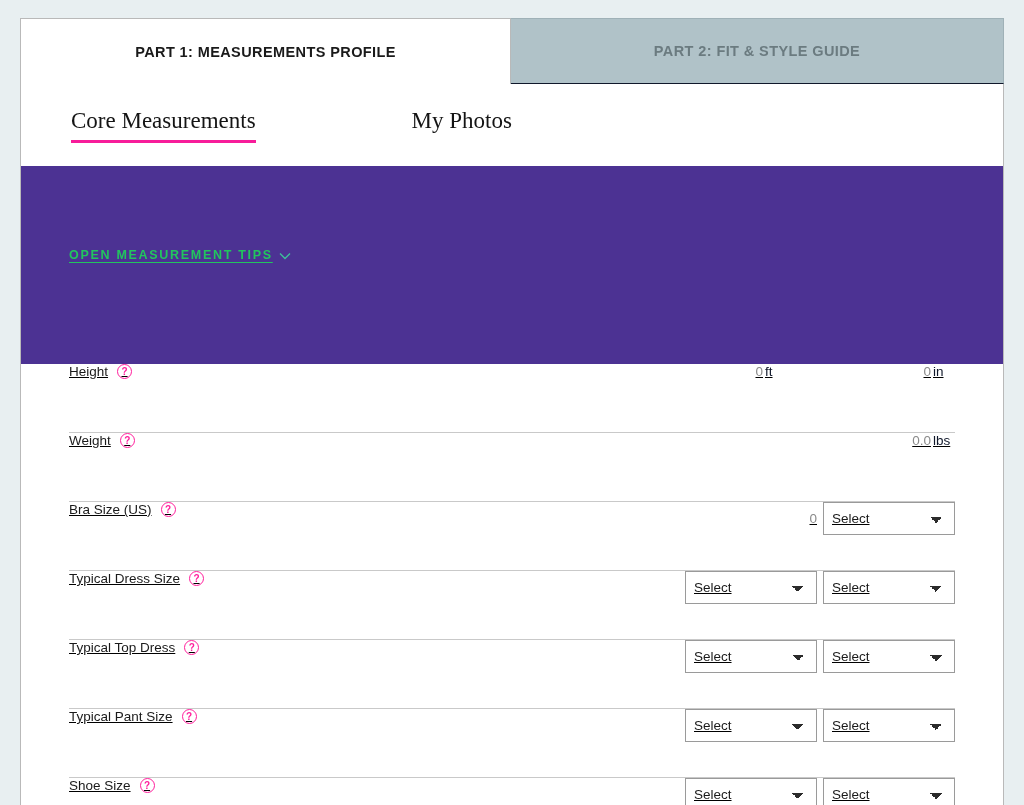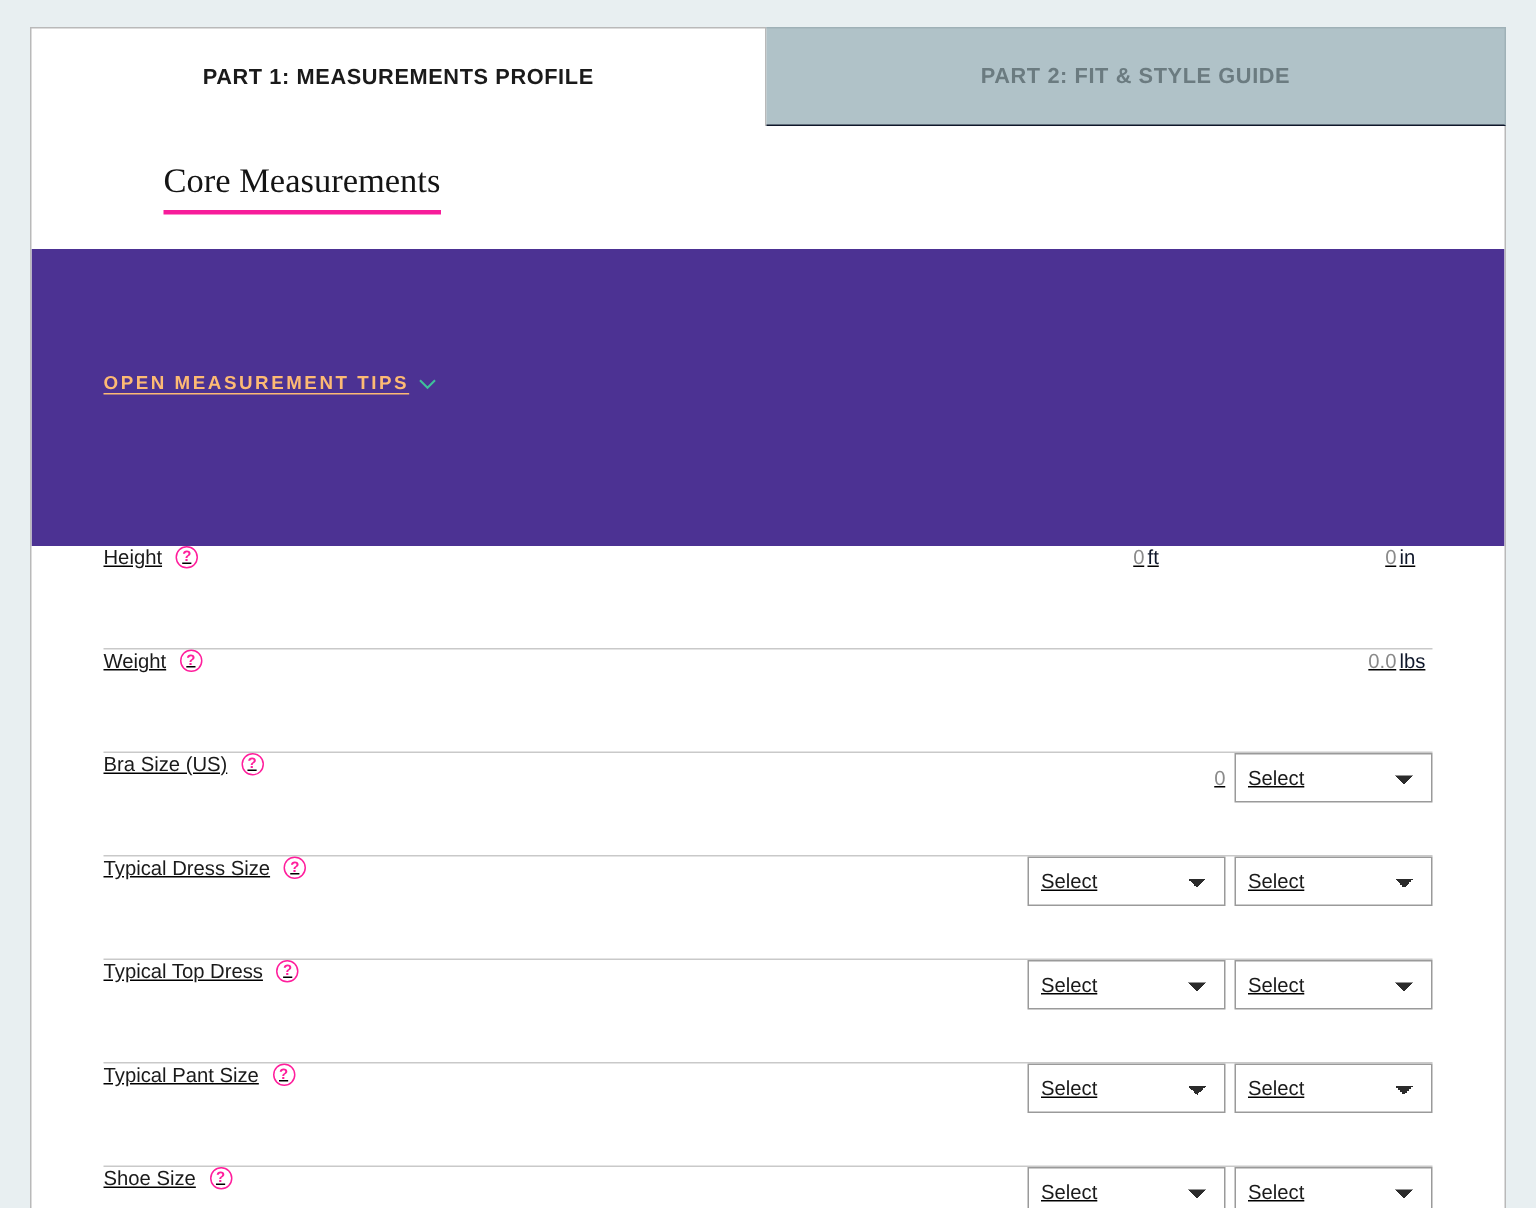--- a/index.html
+++ b/index.html
@@ -66,21 +66,21 @@
     border-top: none;
     height: 724px;
     overflow: hidden;
   }
 
   
   .sub-tabs {
     display: flex;
     height: 82px;
     align-items: center;
-    padding-left: 88px;
+    padding-left: 50px;
     padding-right: 40px;
   }
   .sub-tab {
     font-family: "Liberation Serif", serif;
     font-size: 23px;
     color: #141414;
     cursor: pointer;
     position: relative;
     padding-bottom: 9px;
     user-select: none;
@@ -108,21 +108,21 @@
     font-size: 12.5px;
     line-height: 1.65;
     width: 760px;
   }
   .banner-text em {
     font-style: italic;
   }
   .tips-link {
     display: inline-block;
     margin-top: 38px;
-    color: #fdba74;
+    color: #22c55e;
     font-size: 12.5px;
     font-weight: bold;
     letter-spacing: 1.7px;
     text-decoration: underline;
     text-underline-offset: 3px;
     cursor: pointer;
     user-select: none;
   }
   .chev {
     display: inline-block;
@@ -240,20 +240,21 @@
 
   <div class="part-tabs">
     <div class="part-tab part-tab-1">PART 1: MEASUREMENTS PROFILE</div>
     <div class="part-tab part-tab-2">PART 2: FIT &amp; STYLE GUIDE</div>
   </div>
 
   <div class="card">
 
     <div class="sub-tabs">
       <div class="sub-tab sub-tab-0 active">Core Measurements</div>
+      <div class="sub-tab sub-tab-2">My Photos</div>
     </div>
 
     <div class="banner">
       <div class="tips-link">
         <span>OPEN MEASUREMENT TIPS</span><span class="chev">
           <svg width="12" height="8" viewBox="0 0 12 8" aria-hidden="true">
             <path d="M1 1.5 L6 6.5 L11 1.5" fill="none" stroke="#3fbf9a" stroke-width="1.4"></path>
           </svg>
         </span>
       </div>

